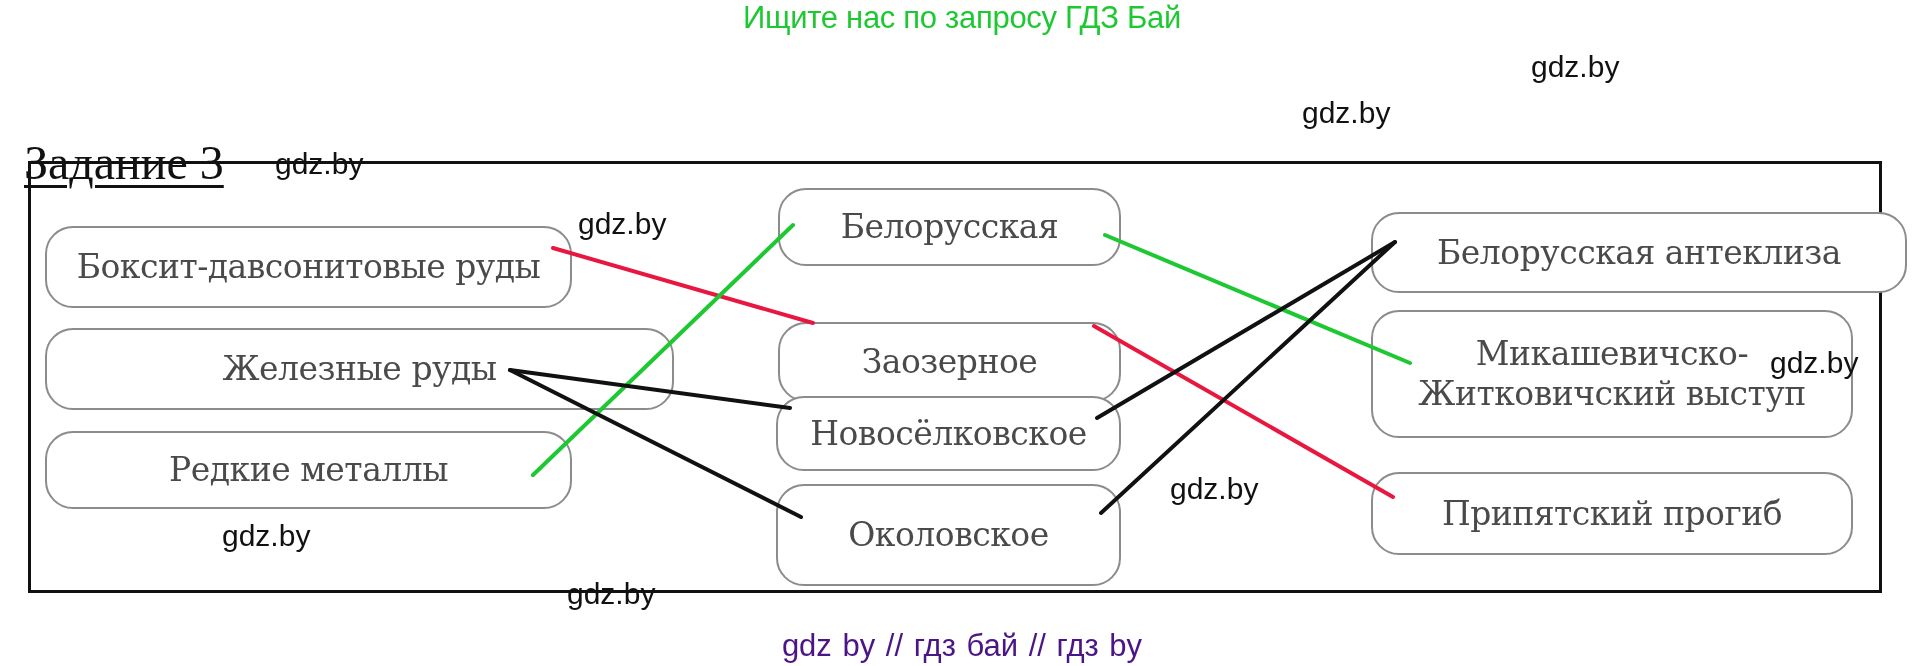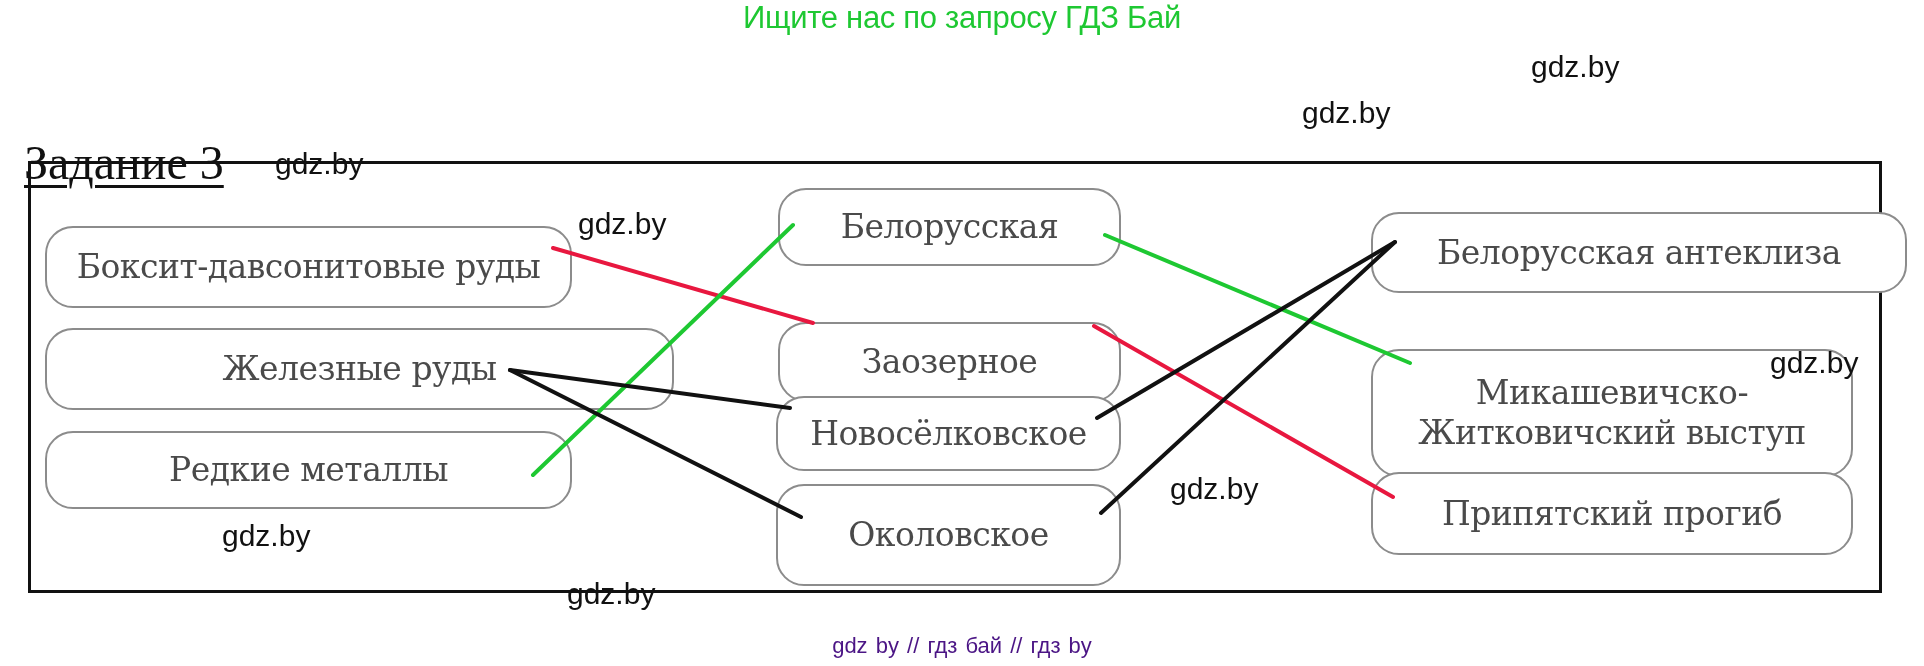--- a/index.html
+++ b/index.html
@@ -4,21 +4,21 @@
 <style>
   html, body { margin: 0; padding: 0; background: #ffffff; }
   body { width: 1924px; height: 666px; position: relative; overflow: hidden; font-family: "Liberation Sans", sans-serif; }
   .abs { position: absolute; }
   .promo { left: 0; width: 1924px; top: 0; text-align: center; color: #1ec832; font-size: 31px; line-height: 36px; font-family: "Liberation Sans", sans-serif; letter-spacing: -0.3px; }
   .heading { left: 24px; top: 96px; font-family: "Liberation Serif", serif; font-size: 48px; line-height: 54px; color: #111; text-decoration: underline; text-decoration-thickness: 3px; text-underline-offset: 6px; margin-top: 40px; }
   .frame { left: 28px; top: 161px; width: 1848px; height: 426px; border: 3px solid #111; box-sizing: content-box; }
   .box { position: absolute; box-sizing: border-box; border: 2px solid #8c8c8c; border-radius: 28px; background: #fff; color: #4a4a4a; font-family: "DejaVu Serif", serif; font-size: 33px; display: flex; align-items: center; justify-content: center; text-align: center; line-height: 40px; letter-spacing: -0.5px; }
   svg.lines { position: absolute; left: 0; top: 0; width: 1924px; height: 666px; pointer-events: none; }
   .wm { position: absolute; color: #111; font-family: "Liberation Sans", sans-serif; font-size: 30px; line-height: 32px; }
-  .footer { left: 0; width: 1924px; top: 628px; text-align: center; color: #4b1585; font-family: "Liberation Sans", sans-serif; font-size: 22px; line-height: 36px; word-spacing: 2px; }
+  .footer { left: 0; width: 1924px; top: 628px; text-align: center; color: #4b1585; font-family: "Liberation Sans", sans-serif; font-size: 31px; line-height: 36px; word-spacing: 2px; }
 </style>
 </head>
 <body>
 
 <div class="abs promo">Ищите нас по запросу ГДЗ Бай</div>
 
 <div class="abs heading">Задание 3</div>
 
 <div class="abs frame"></div>
 
@@ -41,21 +41,21 @@
 <div class="box" style="left:776px; top:396px; width:345px; height:75px;">
     <span>Новосёлковское</span>
   </div>
 <div class="box" style="left:776px; top:484px; width:345px; height:102px;">
     <span>Околовское</span>
   </div>
 
 <div class="box" style="left:1371px; top:212px; width:536px; height:81px;">
     <span>Белорусская антеклиза</span>
   </div>
-<div class="box" style="left:1371px; top:310px; width:482px; height:128px; white-space:pre-line;margin-top:39px;"><span>Микашевичско-
+<div class="box" style="left:1371px; top:310px; width:482px; height:128px; white-space:pre-line;"><span>Микашевичско-
 Житковичский выступ</span></div>
 <div class="box" style="left:1371px; top:472px; width:482px; height:83px;">
     <span>Припятский прогиб</span>
   </div>
 
 <svg class="lines" viewBox="0 0 1924 666">
   <line x1="553" y1="248" x2="813" y2="323" stroke="#e8173f" stroke-width="4" stroke-linecap="round"></line>
   <line x1="1094" y1="326" x2="1393" y2="497" stroke="#e8173f" stroke-width="4" stroke-linecap="round"></line>
   <line x1="533" y1="475" x2="793" y2="225" stroke="#1ec832" stroke-width="4" stroke-linecap="round"></line>
   <line x1="1105" y1="235" x2="1410" y2="363" stroke="#1ec832" stroke-width="4" stroke-linecap="round"></line>

